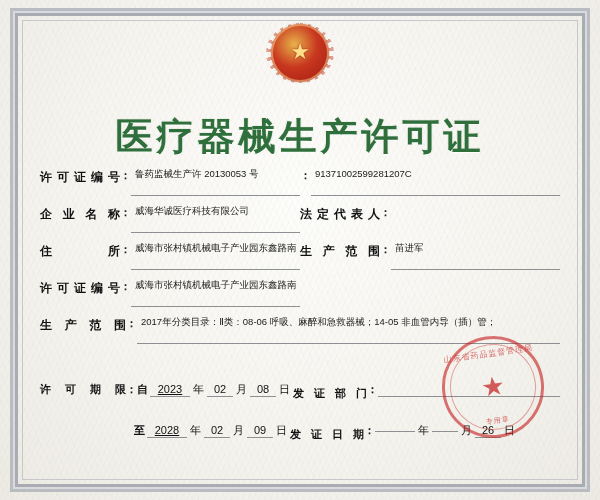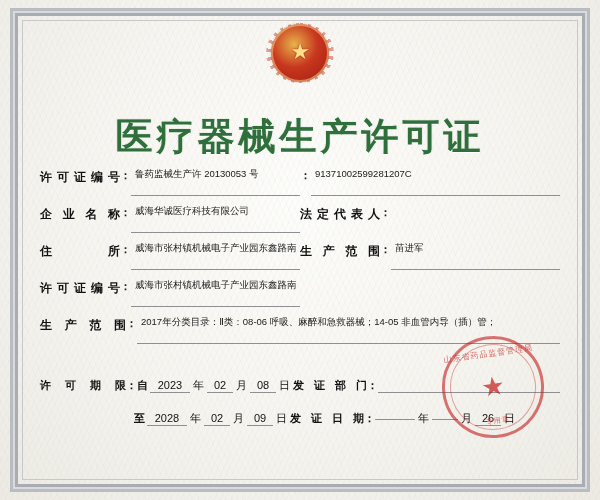--- a/index.html
+++ b/index.html
@@ -112,26 +112,26 @@
   }
   .drow{display:flex;align-items:center;margin-bottom:18px;}
   .dlabel{
     width:86px;flex:0 0 86px;text-align:justify;text-align-last:justify;
     font-weight:bold;font-size:11px;
   }
   .dcolon{flex:0 0 8px;font-weight:bold;}
   .dleft{display:flex;align-items:center;flex:0 0 250px;}
   .dpre{font-size:11px;font-weight:bold;margin-right:2px;}
   .u{border-bottom:1px solid #8d8f92;display:inline-block;text-align:center;font-size:11px;padding-bottom:1px;}
-  .u.y{width:40px;}
+  .u.y{width:40px;text-decoration:underline;}
   .u.m{width:26px;}
   .u.d{width:26px;}
   .unit{font-size:11px;margin:0 3px;}
   .dright{display:flex;align-items:center;flex:1 1 auto;}
-  .dright .dlabel{width:74px;flex:0 0 74px;}
+  .dright .dlabel{width:74px;flex:0 0 74px;margin-top:8px;}
   .dept-val{
     border-bottom:1px solid #8d8f92;flex:1 1 auto;min-height:14px;
     font-size:10px;padding-left:4px;color:#1a1a1a;
   }
   
   .seal{
     position:absolute;right:56px;bottom:62px;
     width:96px;height:96px;border-radius:50%;
     border:3px solid rgba(197,32,32,0.72);
     color:rgba(197,32,32,0.78);

